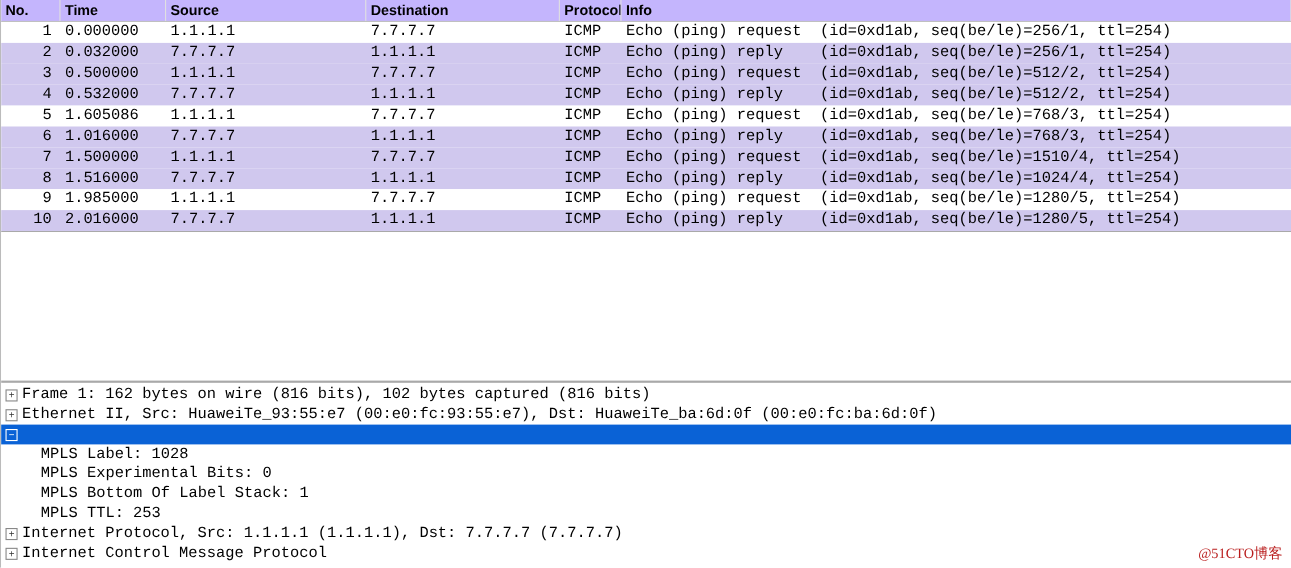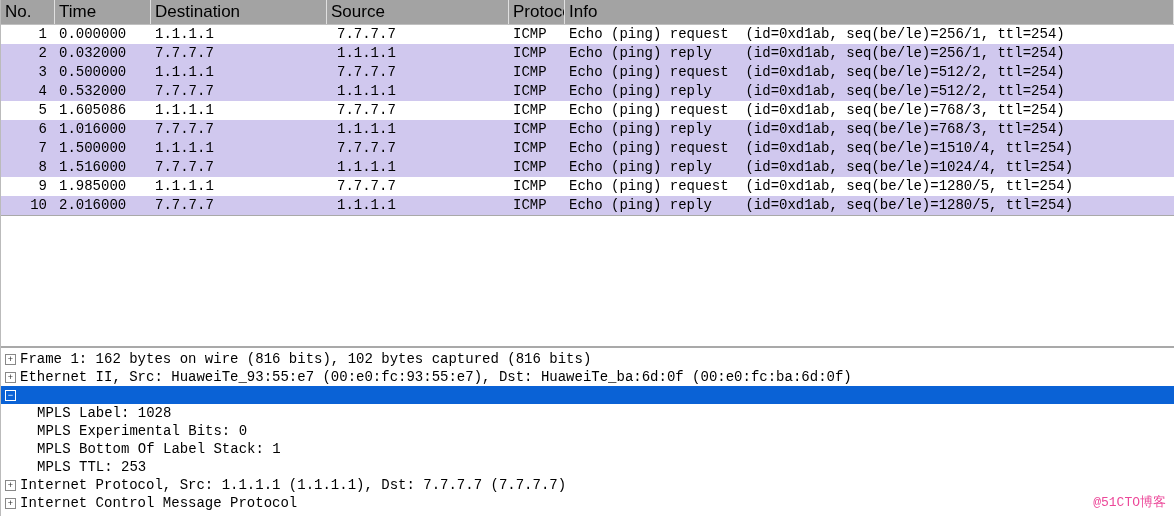--- a/index.html
+++ b/index.html
@@ -15,23 +15,24 @@
     flex-direction: column;
     border-left: 1px solid #bbb;
   }
   .packet-list {
     flex: 0 0 auto;
     border-bottom: 1px solid #a9a9a9;
     overflow: hidden;
   }
   .packet-header {
     display: flex;
-    background: #a3a3a3;
+    background: #c4b5fd;
     border-bottom: 1px solid #c0c0c0;
-    font-size: 17px;
+    font-size: 13px;
+    font-weight: bold;
   }
   .packet-header .col {
     padding: 2px 4px 2px 4px;
     border-right: 1px solid #e0e0e0;
     white-space: nowrap;
     overflow: hidden;
     user-select: none;
   }
   .packet-rows {
     font-family: "Consolas", "Courier New", monospace;
@@ -103,35 +104,35 @@
     border-color: #fff;
     background: #0a62d6;
     color: #fff;
   }
   .tree-child { padding-left: 36px; align-items: flex-end; }
 
   .watermark {
     position: absolute;
     right: 8px;
     bottom: 4px;
-    color: #ec4899;
-    font-family: Liberation Mono, monospace;
+    color: #b91c1c;
+    font-family: Liberation Serif, serif;
     font-size: 13px;
     pointer-events: none;
   }
 </style>
 </head>
 <body>
 
 <div class="packet-list">
   <div class="packet-header">
     <div class="col col-no">No.</div>
     <div class="col col-time">Time</div>
+    <div class="col col-src">Source</div>
     <div class="col col-dst">Destination</div>
-    <div class="col col-src">Source</div>
     <div class="col col-proto">Protocol</div>
     <div class="col col-info">Info</div>
   </div>
   <div class="packet-rows" id="packet-rows">
       <div class="packet-row white">
         <div class="col col-no">1</div>
         <div class="col col-time">0.000000</div>
         <div class="col col-src">1.1.1.1</div>
         <div class="col col-dst">7.7.7.7</div>
         <div class="col col-proto">ICMP</div>

